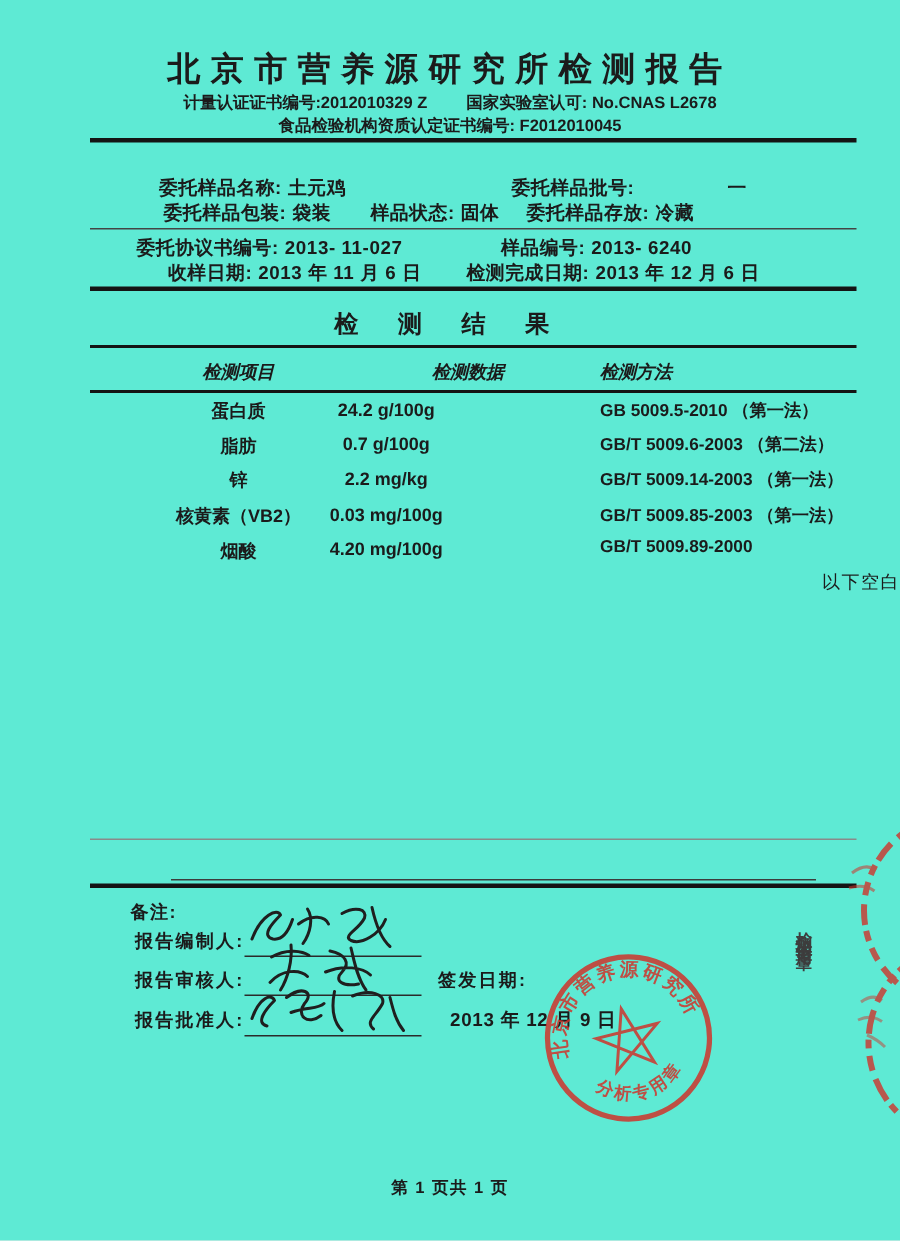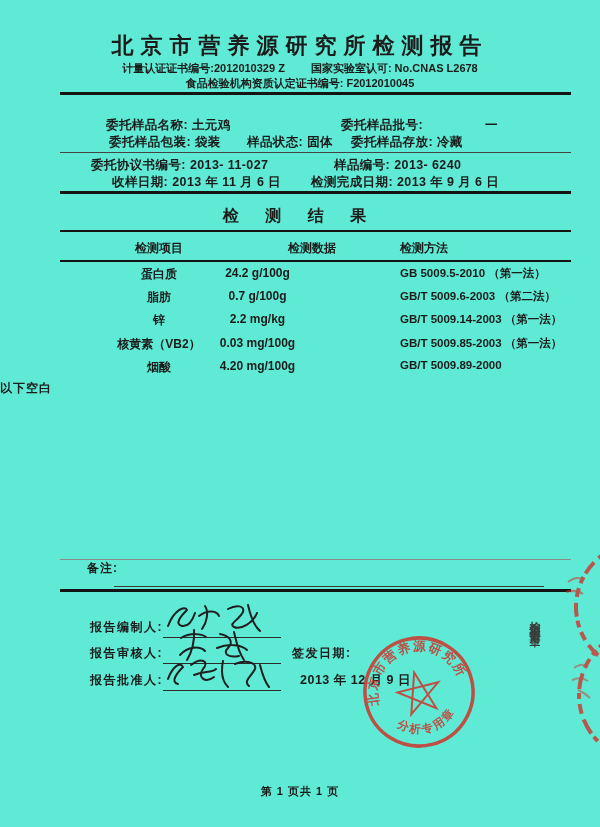--- a/index.html
+++ b/index.html
@@ -28,29 +28,29 @@
   #i-state{top:134px;left:247px;}
   #i-store{top:134px;left:351px;}
   #ln-b{top:152px;border-top-color:#444;}
   #i-agree{top:157px;left:91px;}
   #i-sampno{top:157px;left:334px;}
   #i-recv{top:174px;left:112px;}
   #i-comp{top:174px;left:311px;}
   #ln-c{top:191px;}
   #res-title{top:206px;left:0;right:0;text-align:center;font-size:16px;font-weight:700;letter-spacing:11px;}
   #ln-d{top:230px;border-top-width:2.5px;}
-  .hdr-cell{top:240px;}
+  .hdr-cell{top:240px;font-style:italic;}
   #h-item{left:60px;width:198px;text-align:center;}
   #h-val{left:232px;width:160px;text-align:center;}
   #h-meth{left:400px;}
   #ln-e{top:260px;border-top-width:2.5px;}
   .r0{top:266px;} .r1{top:289px;} .r2{top:312px;} .r3{top:336px;} .r4{top:359px;}
-  #res-blank{top:380px;left:0;right:0;text-align:left;font-size:12px;font-weight:700;letter-spacing:1px;}
+  #res-blank{top:380px;left:0;right:0;text-align:right;font-size:12px;font-weight:400;letter-spacing:1px;}
   #ln-f{top:559px;border-top-color:#8a8a8a;}
-  #remark{top:560px;left:87px;font-size:12px;font-weight:600;letter-spacing:1px;}
+  #remark{top:600px;left:87px;font-size:12px;font-weight:600;letter-spacing:1px;}
   #remark-line{position:absolute;top:586px;left:114px;width:430px;height:0;border-top:1px solid #3c3c3c;}
   #ln-g{top:589px;}
   .sig-lbl{font-size:12px;font-weight:600;letter-spacing:1.5px;}
   #s1-l{top:619px;left:90px;} #s2-l{top:645px;left:90px;} #s3-l{top:672px;left:90px;}
   .sig-u{position:absolute;left:163px;width:118px;height:0;border-top:1.5px solid #2a2a2a;}
   #s1-u{top:637px;} #s2-u{top:663px;} #s3-u{top:690px;}
   #sig1{position:absolute;left:160px;top:600px;} 
   #sig2{position:absolute;left:172px;top:628px;}
   #sig3{position:absolute;left:158px;top:655px;}
   #issue-l{top:645px;left:292px;}
@@ -95,21 +95,21 @@
   <div class="abs info" id="i-agree">
     <span class="lbl">委托协议书编号:</span><span>2013- 11-027</span>
   </div>
   <div class="abs info" id="i-sampno">
     <span class="lbl">样品编号:</span><span>2013- 6240</span>
   </div>
   <div class="abs info" id="i-recv">
     <span class="lbl">收样日期:</span><span>2013 年 11 月 6 日</span>
   </div>
   <div class="abs info" id="i-comp">
-    <span class="lbl">检测完成日期:</span><span>2013 年 9 月 6 日</span>
+    <span class="lbl">检测完成日期:</span><span>2013 年 12 月 6 日</span>
   </div>
   <div class="thick" id="ln-c"></div>
 
   <div class="abs" id="res-title">检 测 结 果</div>
   <div class="thick" id="ln-d"></div>
   <div class="cell hdr-cell" id="h-item">检测项目</div>
   <div class="cell hdr-cell" id="h-val">检测数据</div>
   <div class="cell hdr-cell" id="h-meth">检测方法</div>
   <div class="thick" id="ln-e"></div>
 

